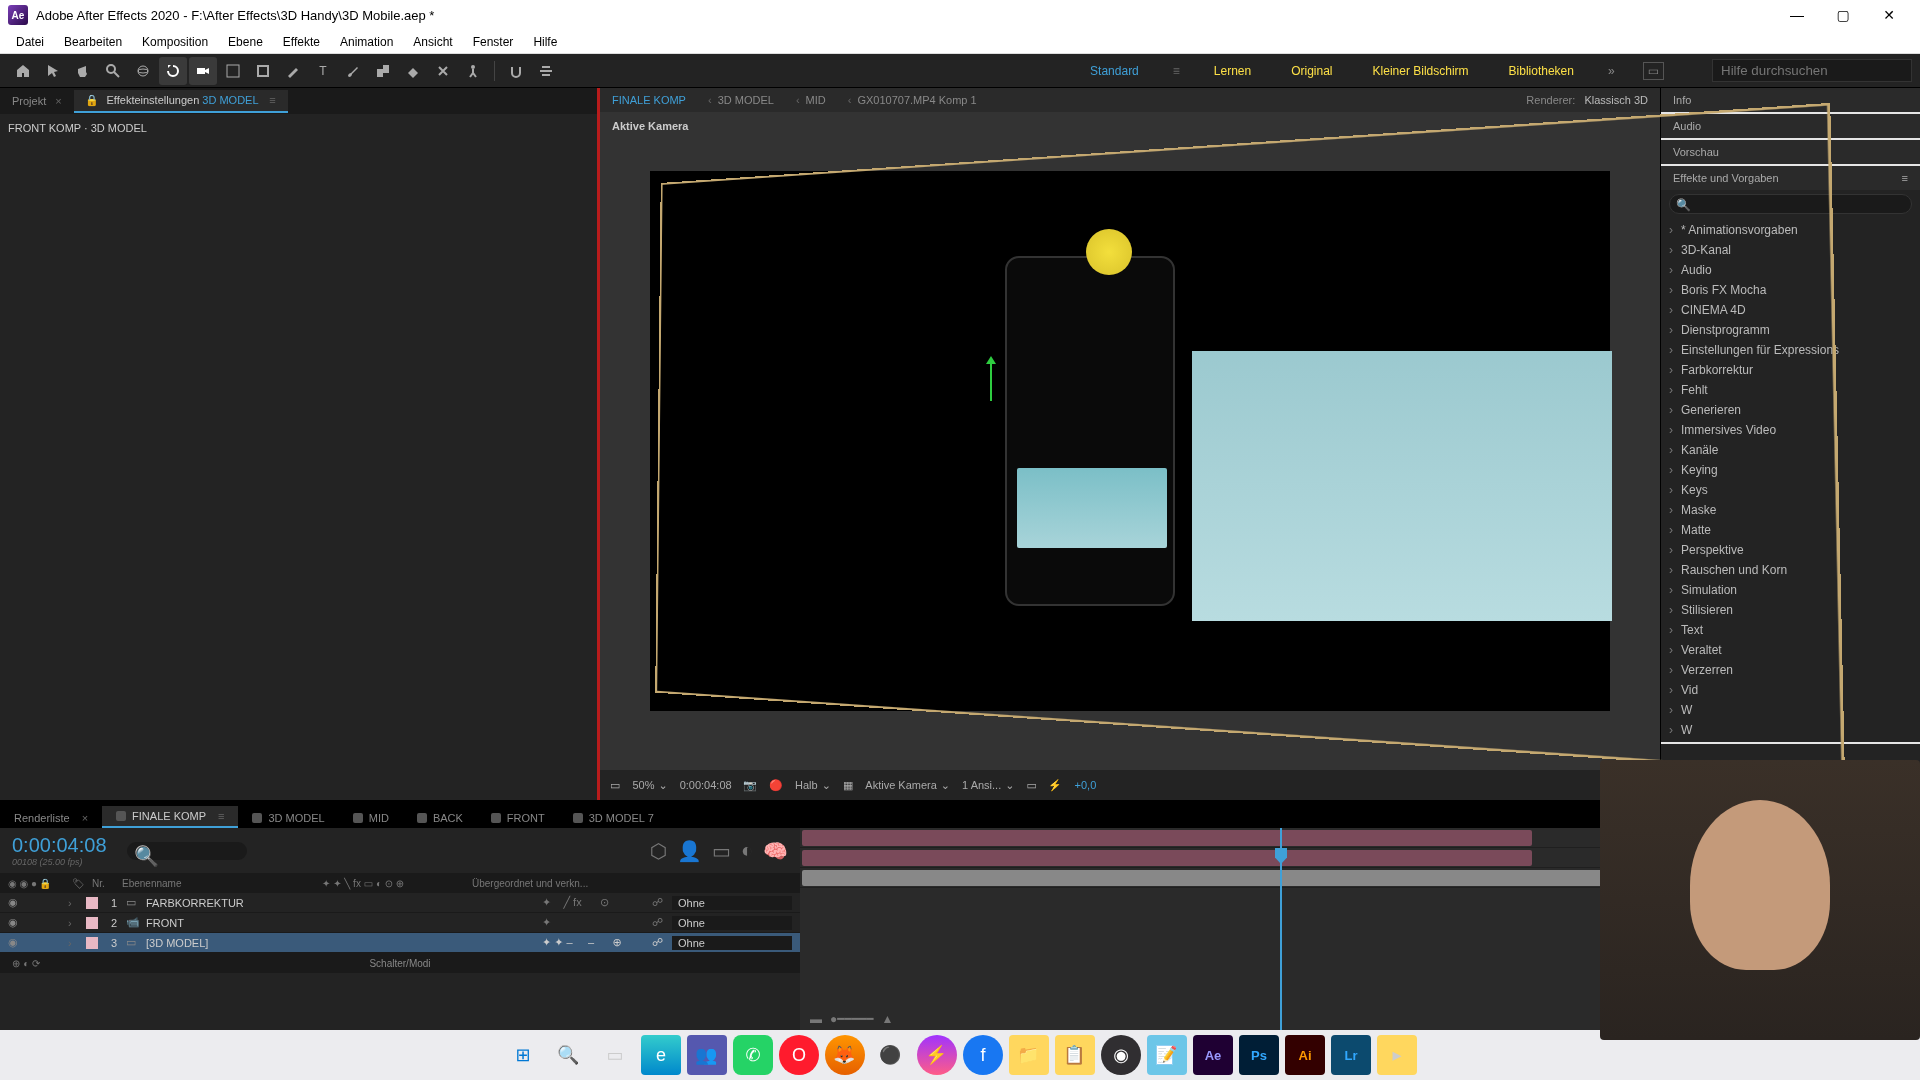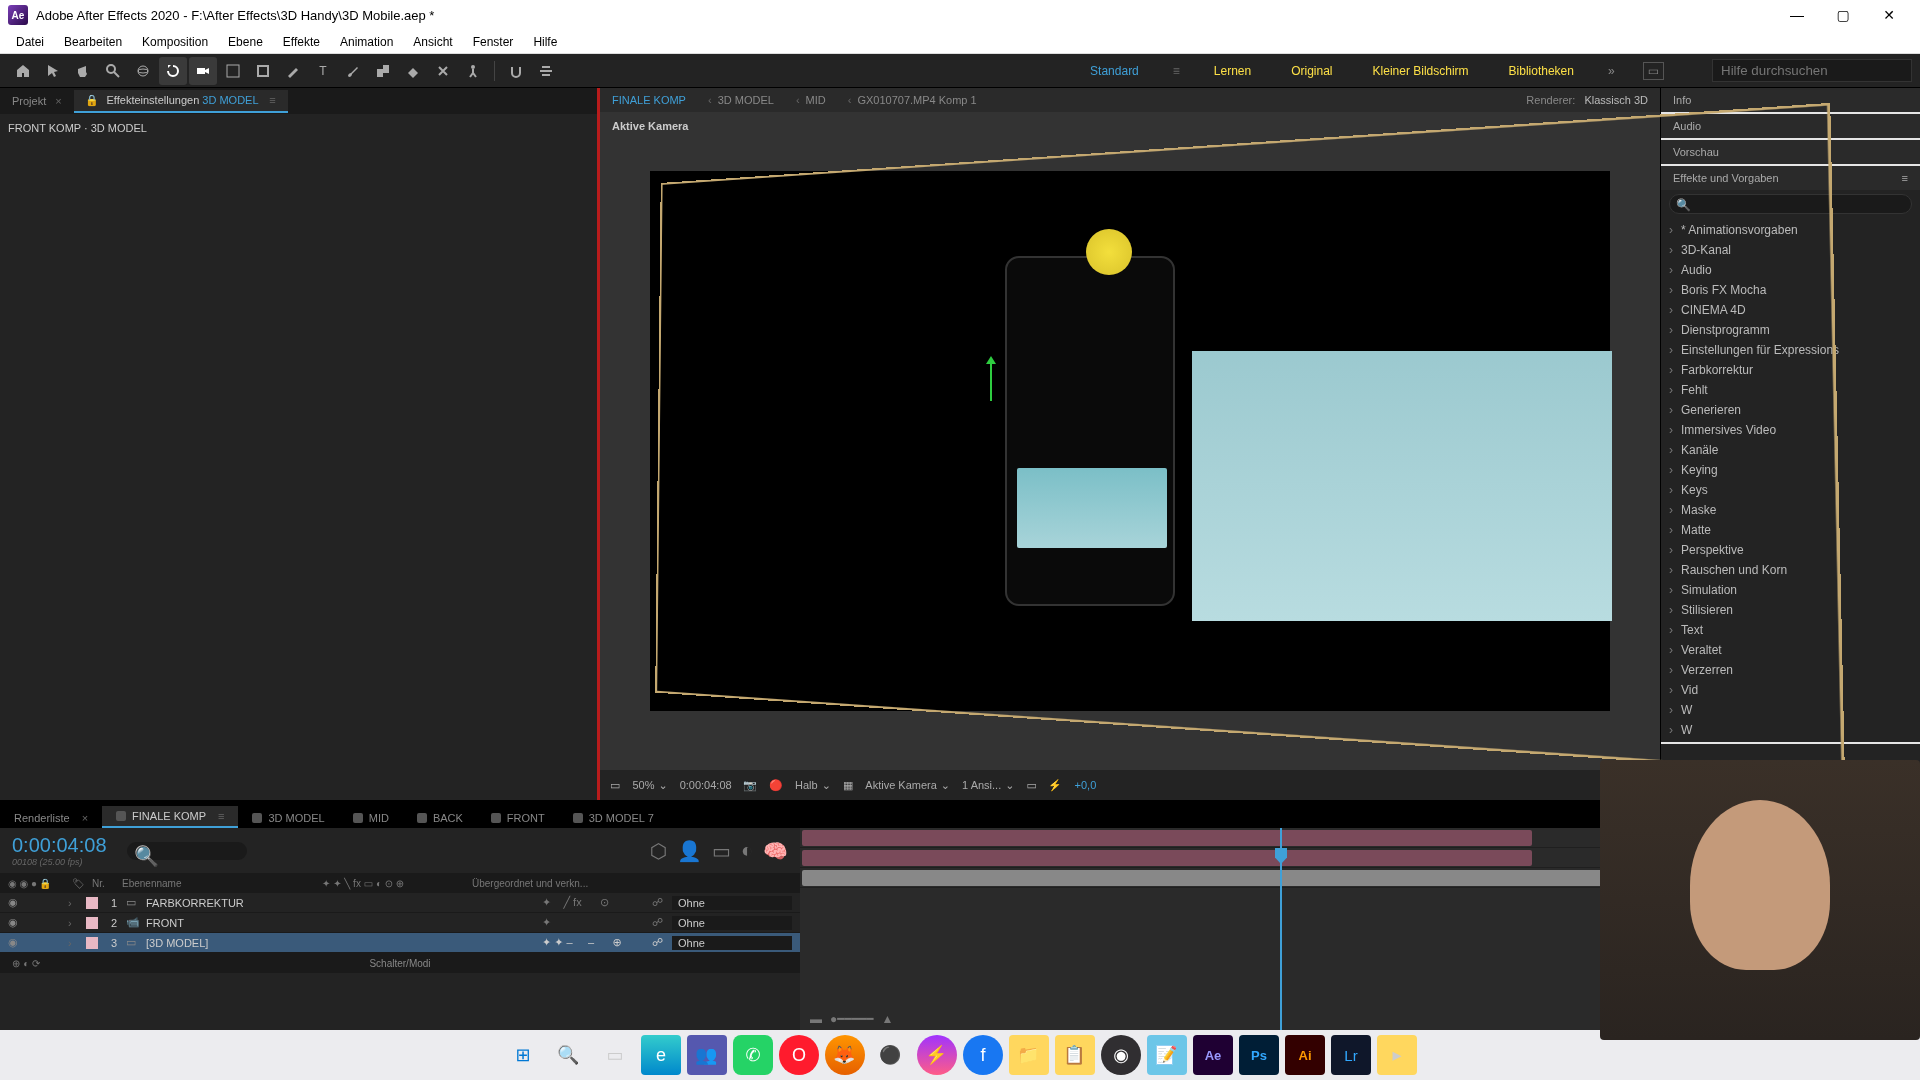--- a/index.html
+++ b/index.html
@@ -471,19 +471,19 @@
   <div class="tb-icon">⚫</div>
   <div class="tb-icon" style="background:linear-gradient(#a033ff,#ff5c87);color:#fff;border-radius:50%">⚡</div>
   <div class="tb-icon" style="background:#1877f2;color:#fff;border-radius:50%">f</div>
   <div class="tb-icon" style="background:#ffd75e">📁</div>
   <div class="tb-icon" style="background:#ffd75e">📋</div>
   <div class="tb-icon" style="background:#302e31;color:#fff;border-radius:50%">◉</div>
   <div class="tb-icon" style="background:#6cc6e8">📝</div>
   <div class="tb-icon" style="background:#1f0033;color:#9999ff;font-weight:bold;font-size:13px">Ae</div>
   <div class="tb-icon" style="background:#001e36;color:#31a8ff;font-weight:bold;font-size:13px">Ps</div>
   <div class="tb-icon" style="background:#330000;color:#ff9a00;font-weight:bold;font-size:13px">Ai</div>
-  <div class="tb-icon" style="background:#0f172a;color:#31a8ff;font-weight:normal;font-size:15px">Lr</div>
+  <div class="tb-icon" style="background:#0c4a6e;color:#31a8ff;font-weight:bold;font-size:13px">Lr</div>
   <div class="tb-icon" style="background:#ffd75e">▸</div>
 </div>
 
 <div class="webcam">
   <div class="webcam-face"></div>
 </div>
 
 </body></html>

